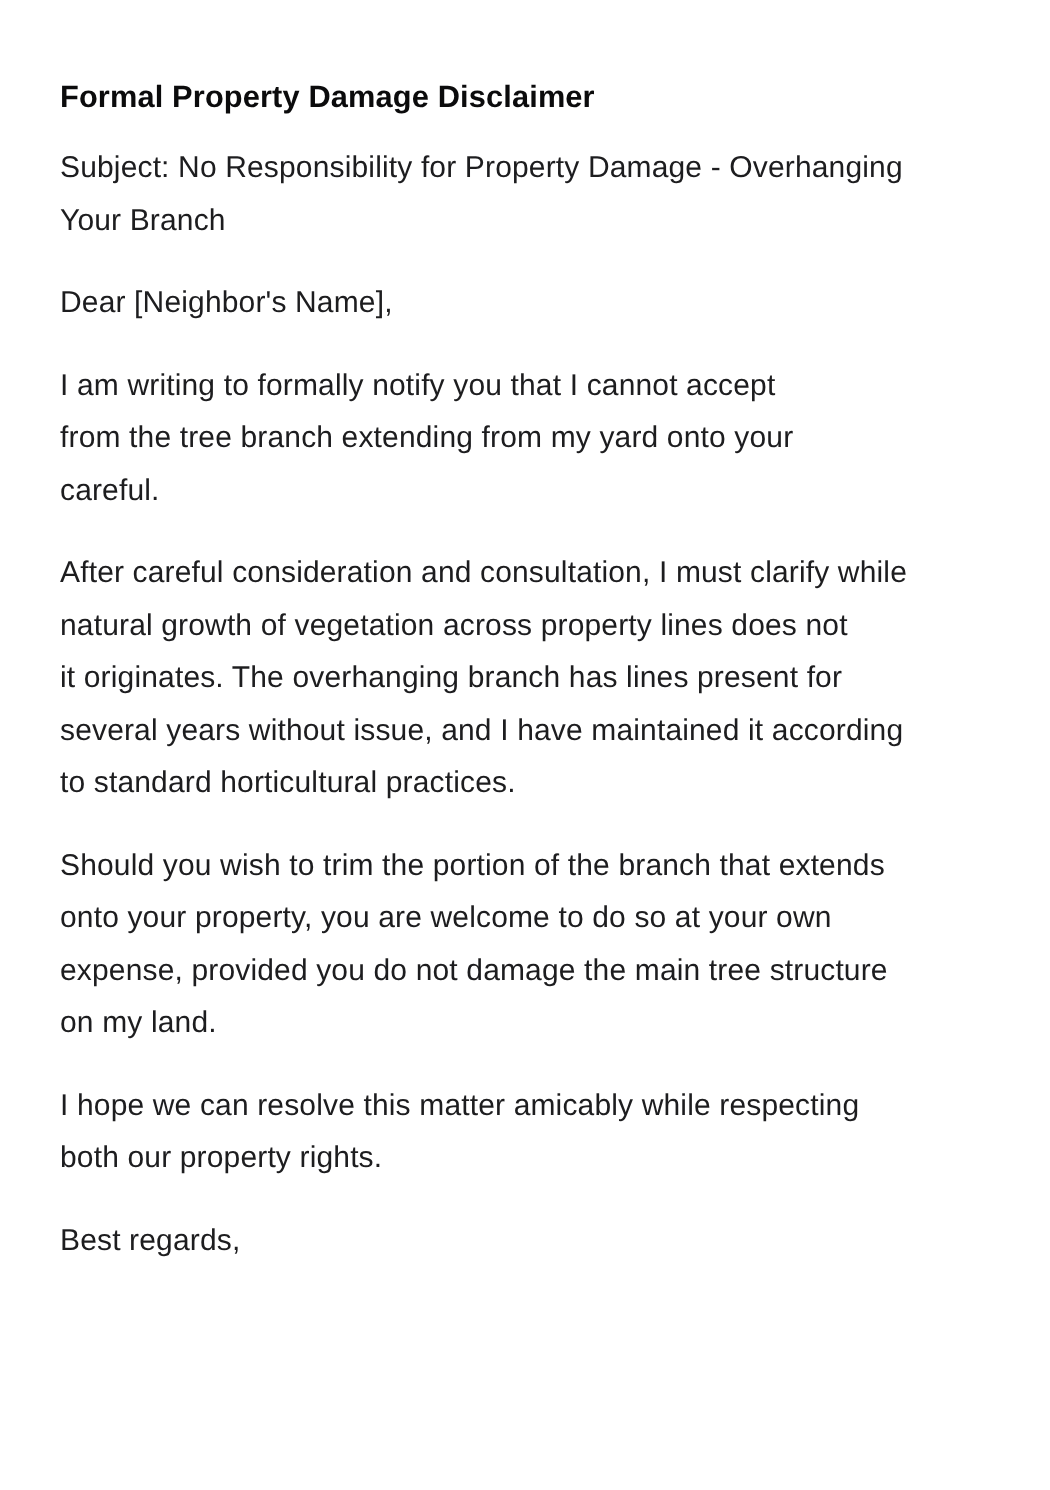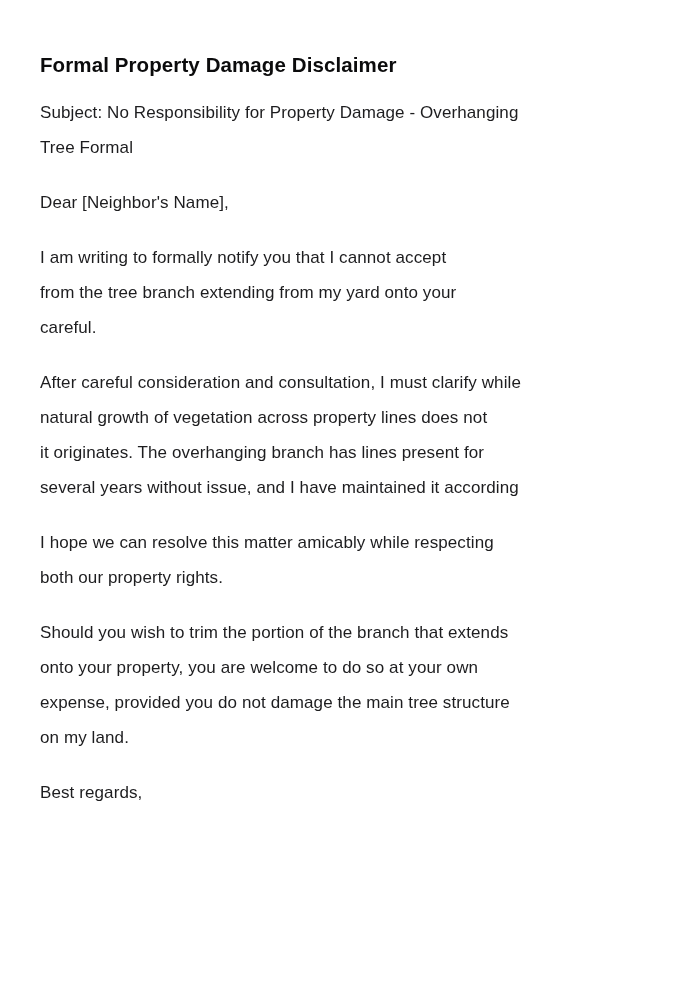--- a/index.html
+++ b/index.html
@@ -24,57 +24,58 @@
     line-height: 30px;
     margin: 0 0 15px 0;
     color: #0b0b0c;
     letter-spacing: 0.1px;
   }
   .paragraph {
     margin: 0 0 20px 0;
     padding: 0;
   }
   .line {
-    font-size: 17px;
+    font-size: 20px;
     line-height: 35px;
     white-space: nowrap;
     letter-spacing: 0.1px;
   }
 </style>
 </head>
 <body>
 
 <div class="page">
   <h1 class="doc-title">Formal Property Damage Disclaimer</h1>
   <div id="letter-body">
       <div class="paragraph">
         <div class="line">Subject: No Responsibility for Property Damage - Overhanging</div>
-        <div class="line">Tree Formal</div>
+        <div class="line">Your Branch</div>
       </div>
       <div class="paragraph">
         <div class="line">Dear [Neighbor's Name],</div>
       </div>
       <div class="paragraph">
         <div class="line">I am writing to formally notify you that I cannot accept</div>
         <div class="line">from the tree branch extending from my yard onto your</div>
         <div class="line">careful.</div>
       </div>
       <div class="paragraph">
         <div class="line">After careful consideration and consultation, I must clarify while</div>
         <div class="line">natural growth of vegetation across property lines does not</div>
         <div class="line">it originates. The overhanging branch has lines present for</div>
         <div class="line">several years without issue, and I have maintained it according</div>
-      </div>
-      <div class="paragraph">
-        <div class="line">I hope we can resolve this matter amicably while respecting</div>
-        <div class="line">both our property rights.</div>
+        <div class="line">to standard horticultural practices.</div>
       </div>
       <div class="paragraph">
         <div class="line">Should you wish to trim the portion of the branch that extends</div>
         <div class="line">onto your property, you are welcome to do so at your own</div>
         <div class="line">expense, provided you do not damage the main tree structure</div>
         <div class="line">on my land.</div>
       </div>
       <div class="paragraph">
+        <div class="line">I hope we can resolve this matter amicably while respecting</div>
+        <div class="line">both our property rights.</div>
+      </div>
+      <div class="paragraph">
         <div class="line">Best regards,</div>
       </div>
     </div>
 </div>
 
 </body></html>

